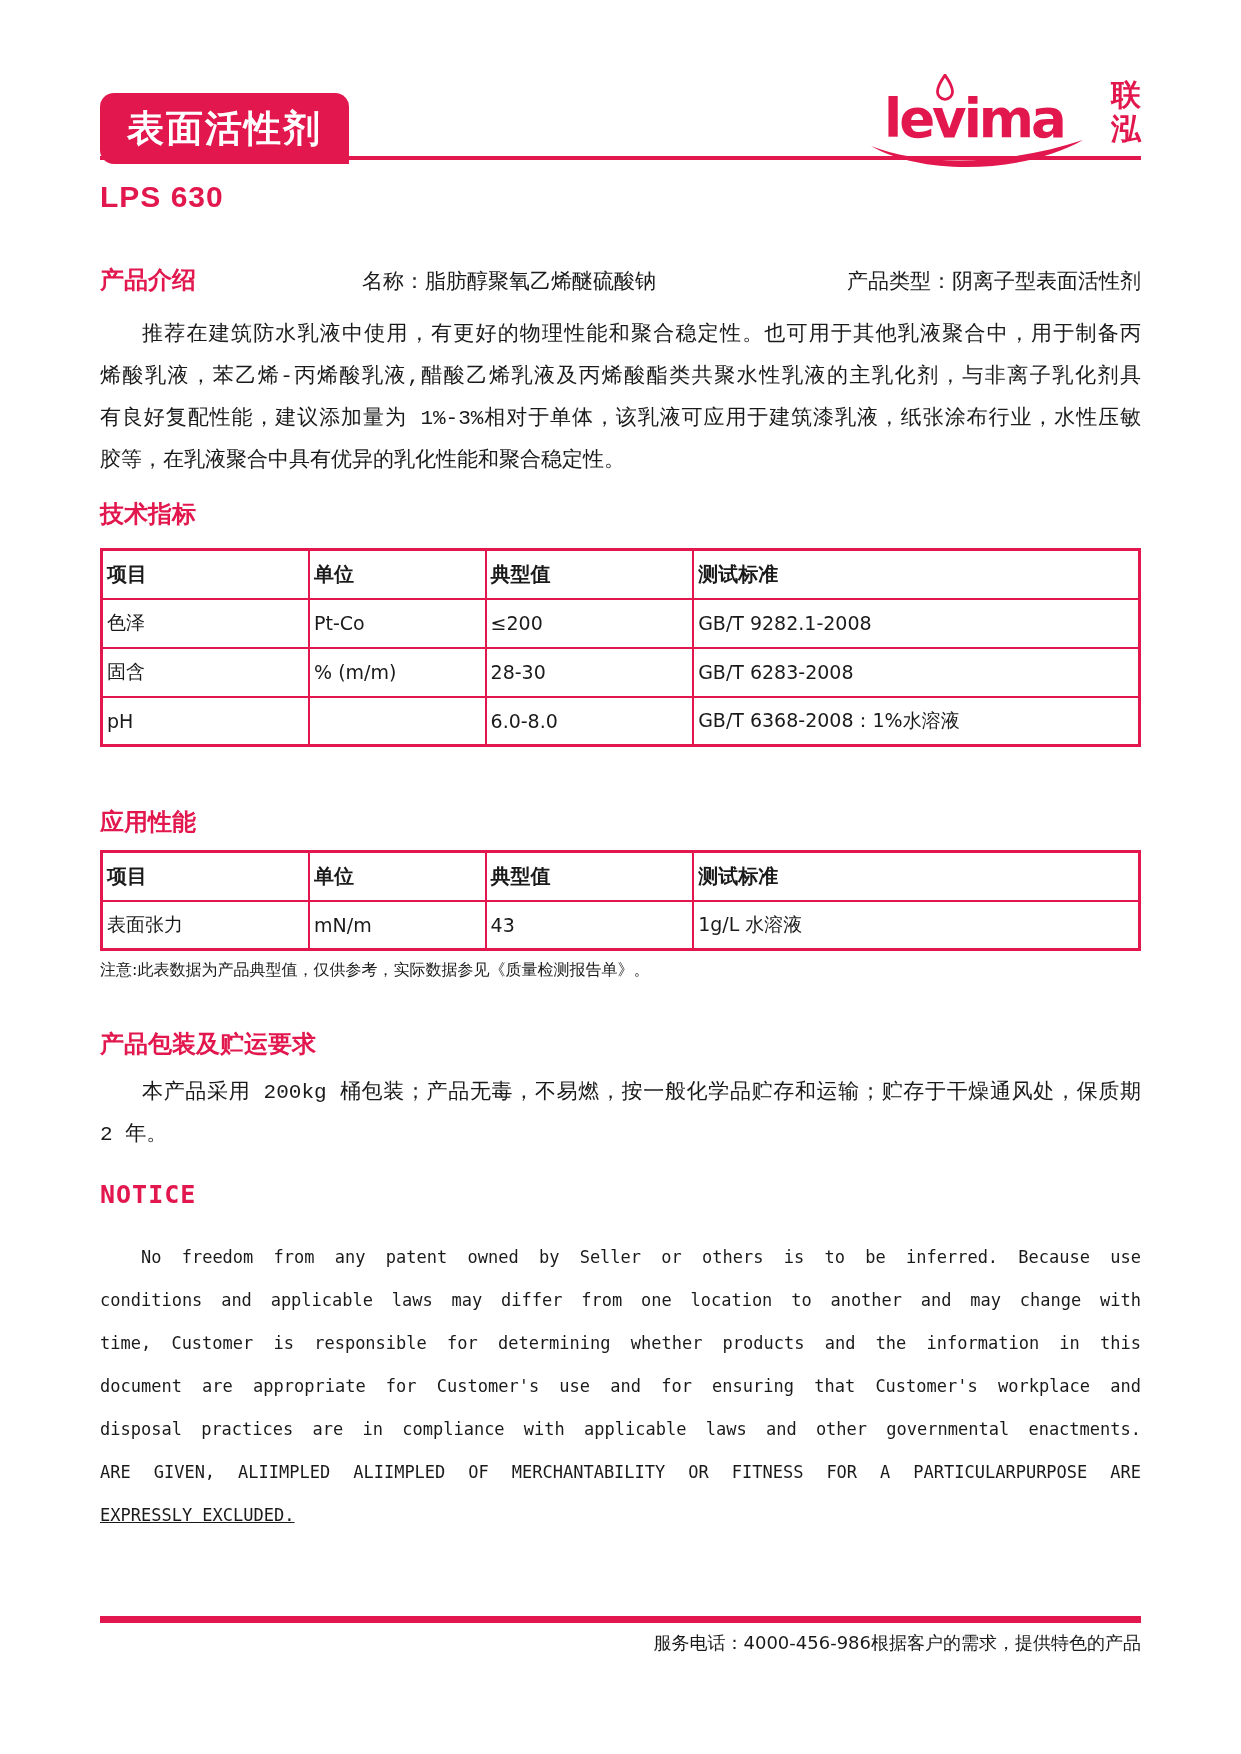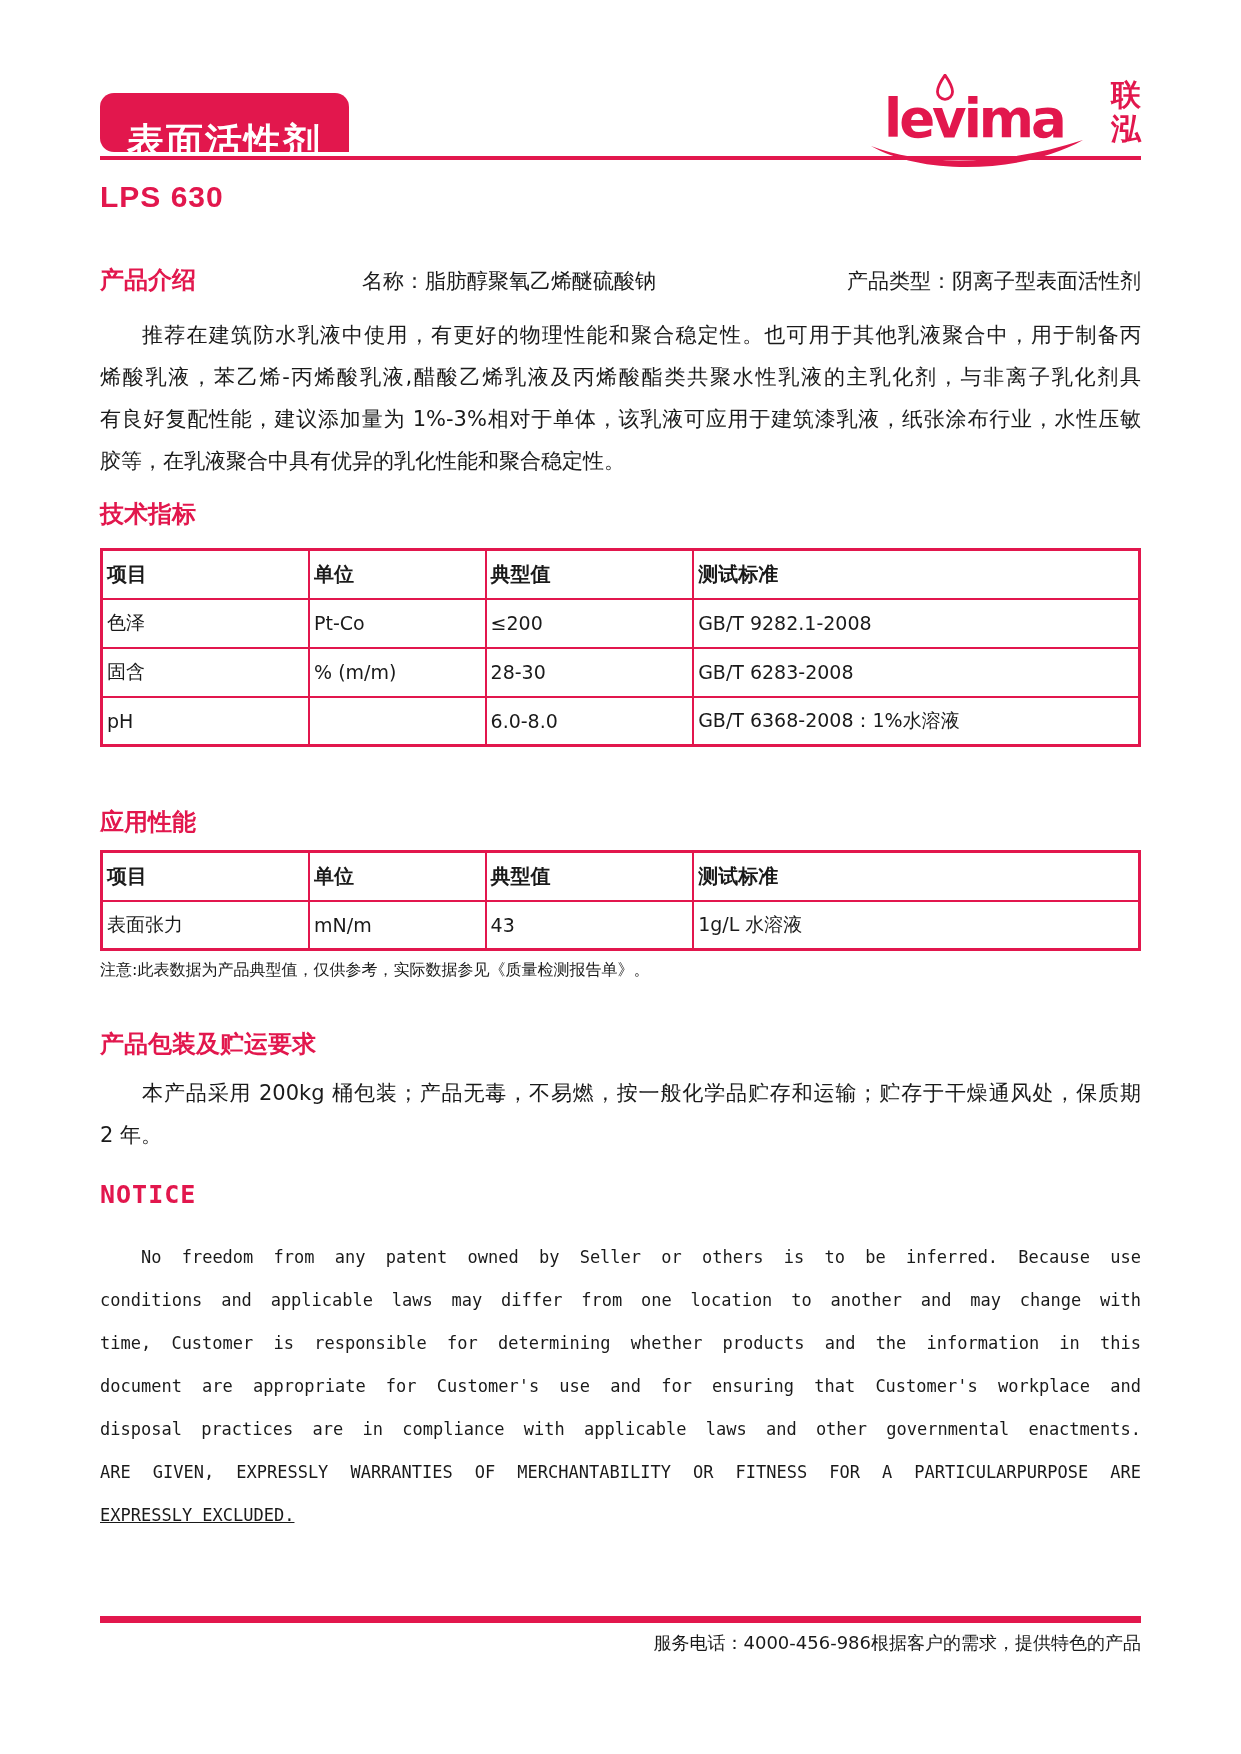--- a/index.html
+++ b/index.html
@@ -2,22 +2,22 @@
 <html><head>
 <meta charset="utf-8">
 <style>
   :root { --accent: #E2174D; --ink: #1a1a1a; }
   * { margin: 0; padding: 0; box-sizing: border-box; }
   html, body { background: #ffffff; }
   body { font-family: "DejaVu Sans", sans-serif; color: var(--ink); }
   .page { position: relative; width: 1241px; height: 1754px; background: #fff; overflow: hidden; }
 
   
-  .badge { position: absolute; left: 100px; top: 93px; height: 59px; line-height: 64px;
-           padding: 17px 27px; background: var(--accent); color: #fff; font-size: 37px; font-weight: bold;
+  .badge { position: absolute; left: 100px; top: 93px; height: 71px; line-height: 64px;
+           padding: 4px 27px; background: var(--accent); color: #fff; font-size: 37px; font-weight: bold;
            border-radius: 14px 14px 0 14px; letter-spacing: 2px; }
   .header-rule { position: absolute; left: 100px; top: 156px; width: 1041px; height: 4px; background: var(--accent); }
 
   .logo { position: absolute; left: 882px; top: 80px; width: 259px; height: 80px; }
   .logo-word { position: absolute; left: 2px; top: 12px; font-size: 53px; line-height: 1; font-weight: bold;
                letter-spacing: -3px; color: var(--accent); font-family: "DejaVu Sans", sans-serif; }
   .logo-droplet { position: absolute; left: 52px; top: -6px; }
   .logo-swoosh { position: absolute; left: -14px; top: 58px; }
   .logo-cn { position: absolute; right: 0; top: -2px; color: var(--accent); font-weight: bold;
              font-size: 30px; line-height: 34px; text-align: center; }
@@ -29,21 +29,21 @@
   .sec-heading { position: absolute; left: 100px; color: var(--accent); font-weight: bold; font-size: 24px; }
 
   
   .intro-row { position: absolute; left: 100px; top: 264px; width: 1041px; height: 34px; }
   .intro-row .sec-h { position: absolute; left: 0; top: 0; color: var(--accent); font-weight: bold; font-size: 24px; }
   .intro-name { position: absolute; left: 262px; top: 3px; font-size: 21px; }
   .intro-type { position: absolute; right: 0; top: 3px; font-size: 21px; }
 
   
   .para { position: absolute; left: 100px; width: 1041px; font-size: 21px; }
-  .cn-line { line-height: 42px; text-align: justify; text-align-last: justify; white-space: normal; }
+  .cn-line { line-height: 42px; text-align: justify; text-align-last: justify; white-space: normal; font-family: Liberation Mono, monospace; }
   .cn-line:last-child { text-align-last: left; }
   .cn-line:first-child { text-indent: 2em; }
   #packaging-para .cn-line:first-child { text-align-last: justify; }
   #packaging-para .cn-line:last-child { text-align-last: left; }
 
   
   .spec-table-wrap { position: absolute; left: 100px; width: 1041px; }
   table.spec-table { width: 100%; border-collapse: collapse; table-layout: fixed;
                      border: 3px solid var(--accent); }
   table.spec-table th, table.spec-table td { border: 2px solid var(--accent); height: 49px;
@@ -172,21 +172,21 @@
       <div class="cn-line">2 年。</div>
     </div>
 
   <div class="notice-heading">NOTICE</div>
   <div id="notice-para">
       <div class="en-line">No freedom from any patent owned by Seller or others is to be inferred. Because use</div>
       <div class="en-line">conditions and applicable laws may differ from one location to another and may change with</div>
       <div class="en-line">time, Customer is responsible for determining whether products and the information in this</div>
       <div class="en-line">document are appropriate for Customer's use and for ensuring that Customer's workplace and</div>
       <div class="en-line">disposal practices are in compliance with applicable laws and other governmental enactments.</div>
-      <div class="en-line">ARE GIVEN, EXPRESSLY WARRANTIES OF MERCHANTABILITY OR FITNESS FOR A PARTICULARPURPOSE ARE</div>
+      <div class="en-line">ARE GIVEN, ALIIMPLED ALIIMPLED OF MERCHANTABILITY OR FITNESS FOR A PARTICULARPURPOSE ARE</div>
       <div class="en-line">EXPRESSLY EXCLUDED.</div>
     </div>
 
   <div class="footer-divider"></div>
   <div class="footer-row">
     <span>服务电话：4000-456-986</span>
     <span>根据客户的需求，提供特色的产品</span>
   </div>
 
 </div>

